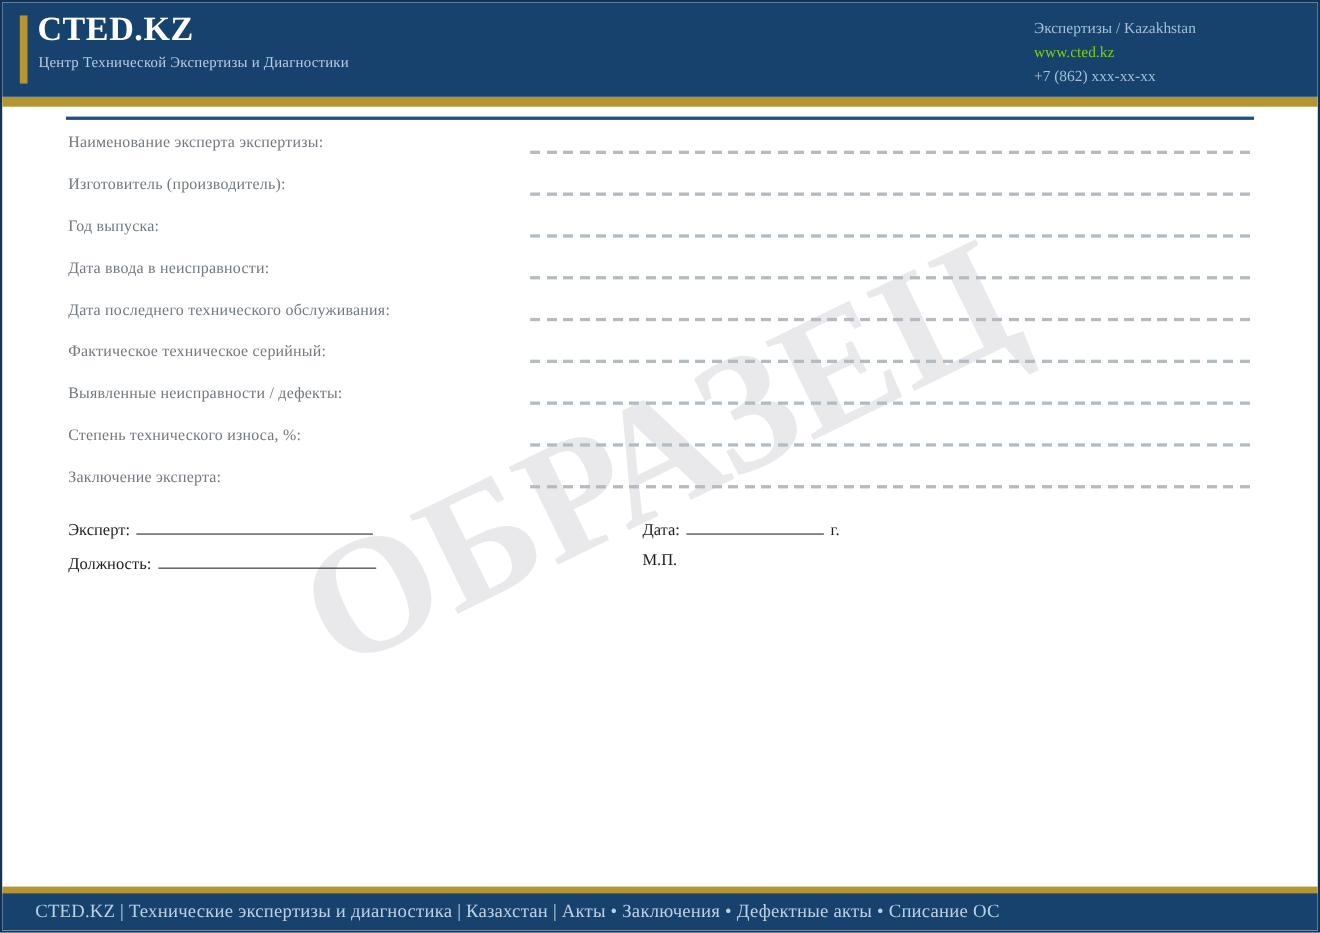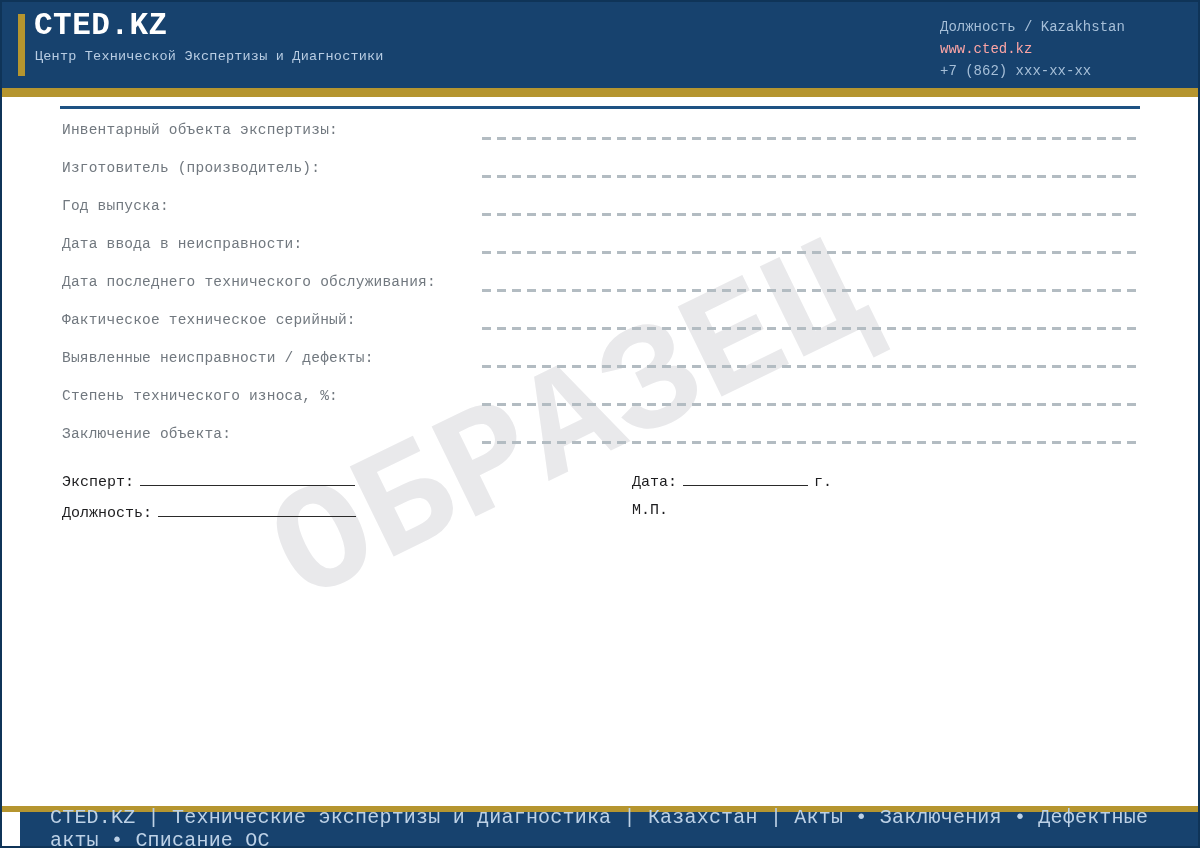--- a/index.html
+++ b/index.html
@@ -2,21 +2,21 @@
 <html><head>
 <meta charset="utf-8">
 <style>
   html,body{margin:0;padding:0;background:#fff;}
   .page{
     position:relative;
     width:1200px;height:848px;
     box-sizing:border-box;
     border:2px solid #0f3458;
     background:#ffffff;
-    font-family:Liberation Mono, monospace;
+    font-family:Liberation Serif, serif;
     display:flex;flex-direction:column;
     overflow:hidden;
   }
   
   .header{
     position:relative;
     height:86px;flex:0 0 86px;
     background:#17426e;
   }
   .gold-bar{
@@ -29,21 +29,21 @@
   }
   .header-subtitle{
     position:absolute;left:33px;top:47px;
     color:#b9cde3;font-size:13.5px;letter-spacing:.2px;
   }
   .header-right{
     position:absolute;left:938px;top:14px;
     font-size:14px;line-height:22px;
   }
   .header-country,.header-phone{color:#a6bfd8;}
-  .header-site{color:#fca5a5;text-decoration:none;display:block;}
+  .header-site{color:#84cc16;text-decoration:none;display:block;}
   
   .stripe-top{height:9px;flex:0 0 9px;background:#b5952f;}
   .stripe-bottom{height:6px;flex:0 0 6px;background:#b5952f;}
   
   .main{
     position:relative;flex:1 1 auto;
     padding:0 58px;
   }
   .watermark{
     position:absolute;left:283px;top:389px;
@@ -68,66 +68,66 @@
     color:#71787f;font-size:14.5px;letter-spacing:.2px;
   }
   .field-line{
     position:absolute;left:422px;right:0;top:17px;height:3px;
     background:repeating-linear-gradient(90deg,#b3bcc2 0 9px,transparent 9px 15px);
   }
   
   .signature{
     position:relative;z-index:1;
     margin-top:9px;display:flex;
-    color:#1d1d1f;font-size:15px;gap:48px;
+    color:#1d1d1f;font-size:15px;
   }
   .sig-left{width:522px;flex:0 0 522px;padding-left:2px;}
   .sig-right{flex:1 1 auto;}
   .sig-row{height:31px;display:flex;align-items:baseline;}
   .sig-line{
     display:inline-block;border-bottom:1.5px solid #2a2a2a;
     height:14px;margin-left:6px;
   }
   .line-expert{width:215px;}
   .line-position{width:198px;}
   .line-date{width:125px;margin-right:6px;}
   
   .footer{
     height:34px;flex:0 0 34px;background:#17426e;
     display:flex;align-items:center;
     padding-left:30px;
-    color:#bdd1e6;font-size:20px;letter-spacing:.2px;margin-left:18px;
+    color:#bdd1e6;font-size:17px;letter-spacing:.2px;
   }
 </style>
 </head>
 <body>
 
 <div class="page">
 
   <div class="header">
     <div class="gold-bar"></div>
     <div class="logo">CTED.KZ</div>
     <div class="header-subtitle">Центр Технической Экспертизы и Диагностики</div>
     <div class="header-right">
-      <div class="header-country">Должность / Kazakhstan</div>
+      <div class="header-country">Экспертизы / Kazakhstan</div>
       <a class="header-site" href="#">www.cted.kz</a>
       <div class="header-phone">+7 (862) xxx-xx-xx</div>
     </div>
   </div>
 
   <div class="stripe-top"></div>
 
   <div class="main">
     <div class="watermark">ОБРАЗЕЦ</div>
 
     <div class="title-rule"></div>
 
     <div class="fields">
       <div class="field-row">
-        <span class="field-label">Инвентарный объекта экспертизы:</span>
+        <span class="field-label">Наименование эксперта экспертизы:</span>
         <span class="field-line"></span>
       </div>
       <div class="field-row">
         <span class="field-label">Изготовитель (производитель):</span>
         <span class="field-line"></span>
       </div>
       <div class="field-row">
         <span class="field-label">Год выпуска:</span>
         <span class="field-line"></span>
       </div>
@@ -145,21 +145,21 @@
       </div>
       <div class="field-row">
         <span class="field-label">Выявленные неисправности / дефекты:</span>
         <span class="field-line"></span>
       </div>
       <div class="field-row">
         <span class="field-label">Степень технического износа, %:</span>
         <span class="field-line"></span>
       </div>
       <div class="field-row">
-        <span class="field-label">Заключение объекта:</span>
+        <span class="field-label">Заключение эксперта:</span>
         <span class="field-line"></span>
       </div>
     </div>
 
     <div class="signature">
       <div class="sig-left">
         <div class="sig-row">
           <span>Эксперт:</span>
           <span class="sig-line line-expert"></span>
         </div>

